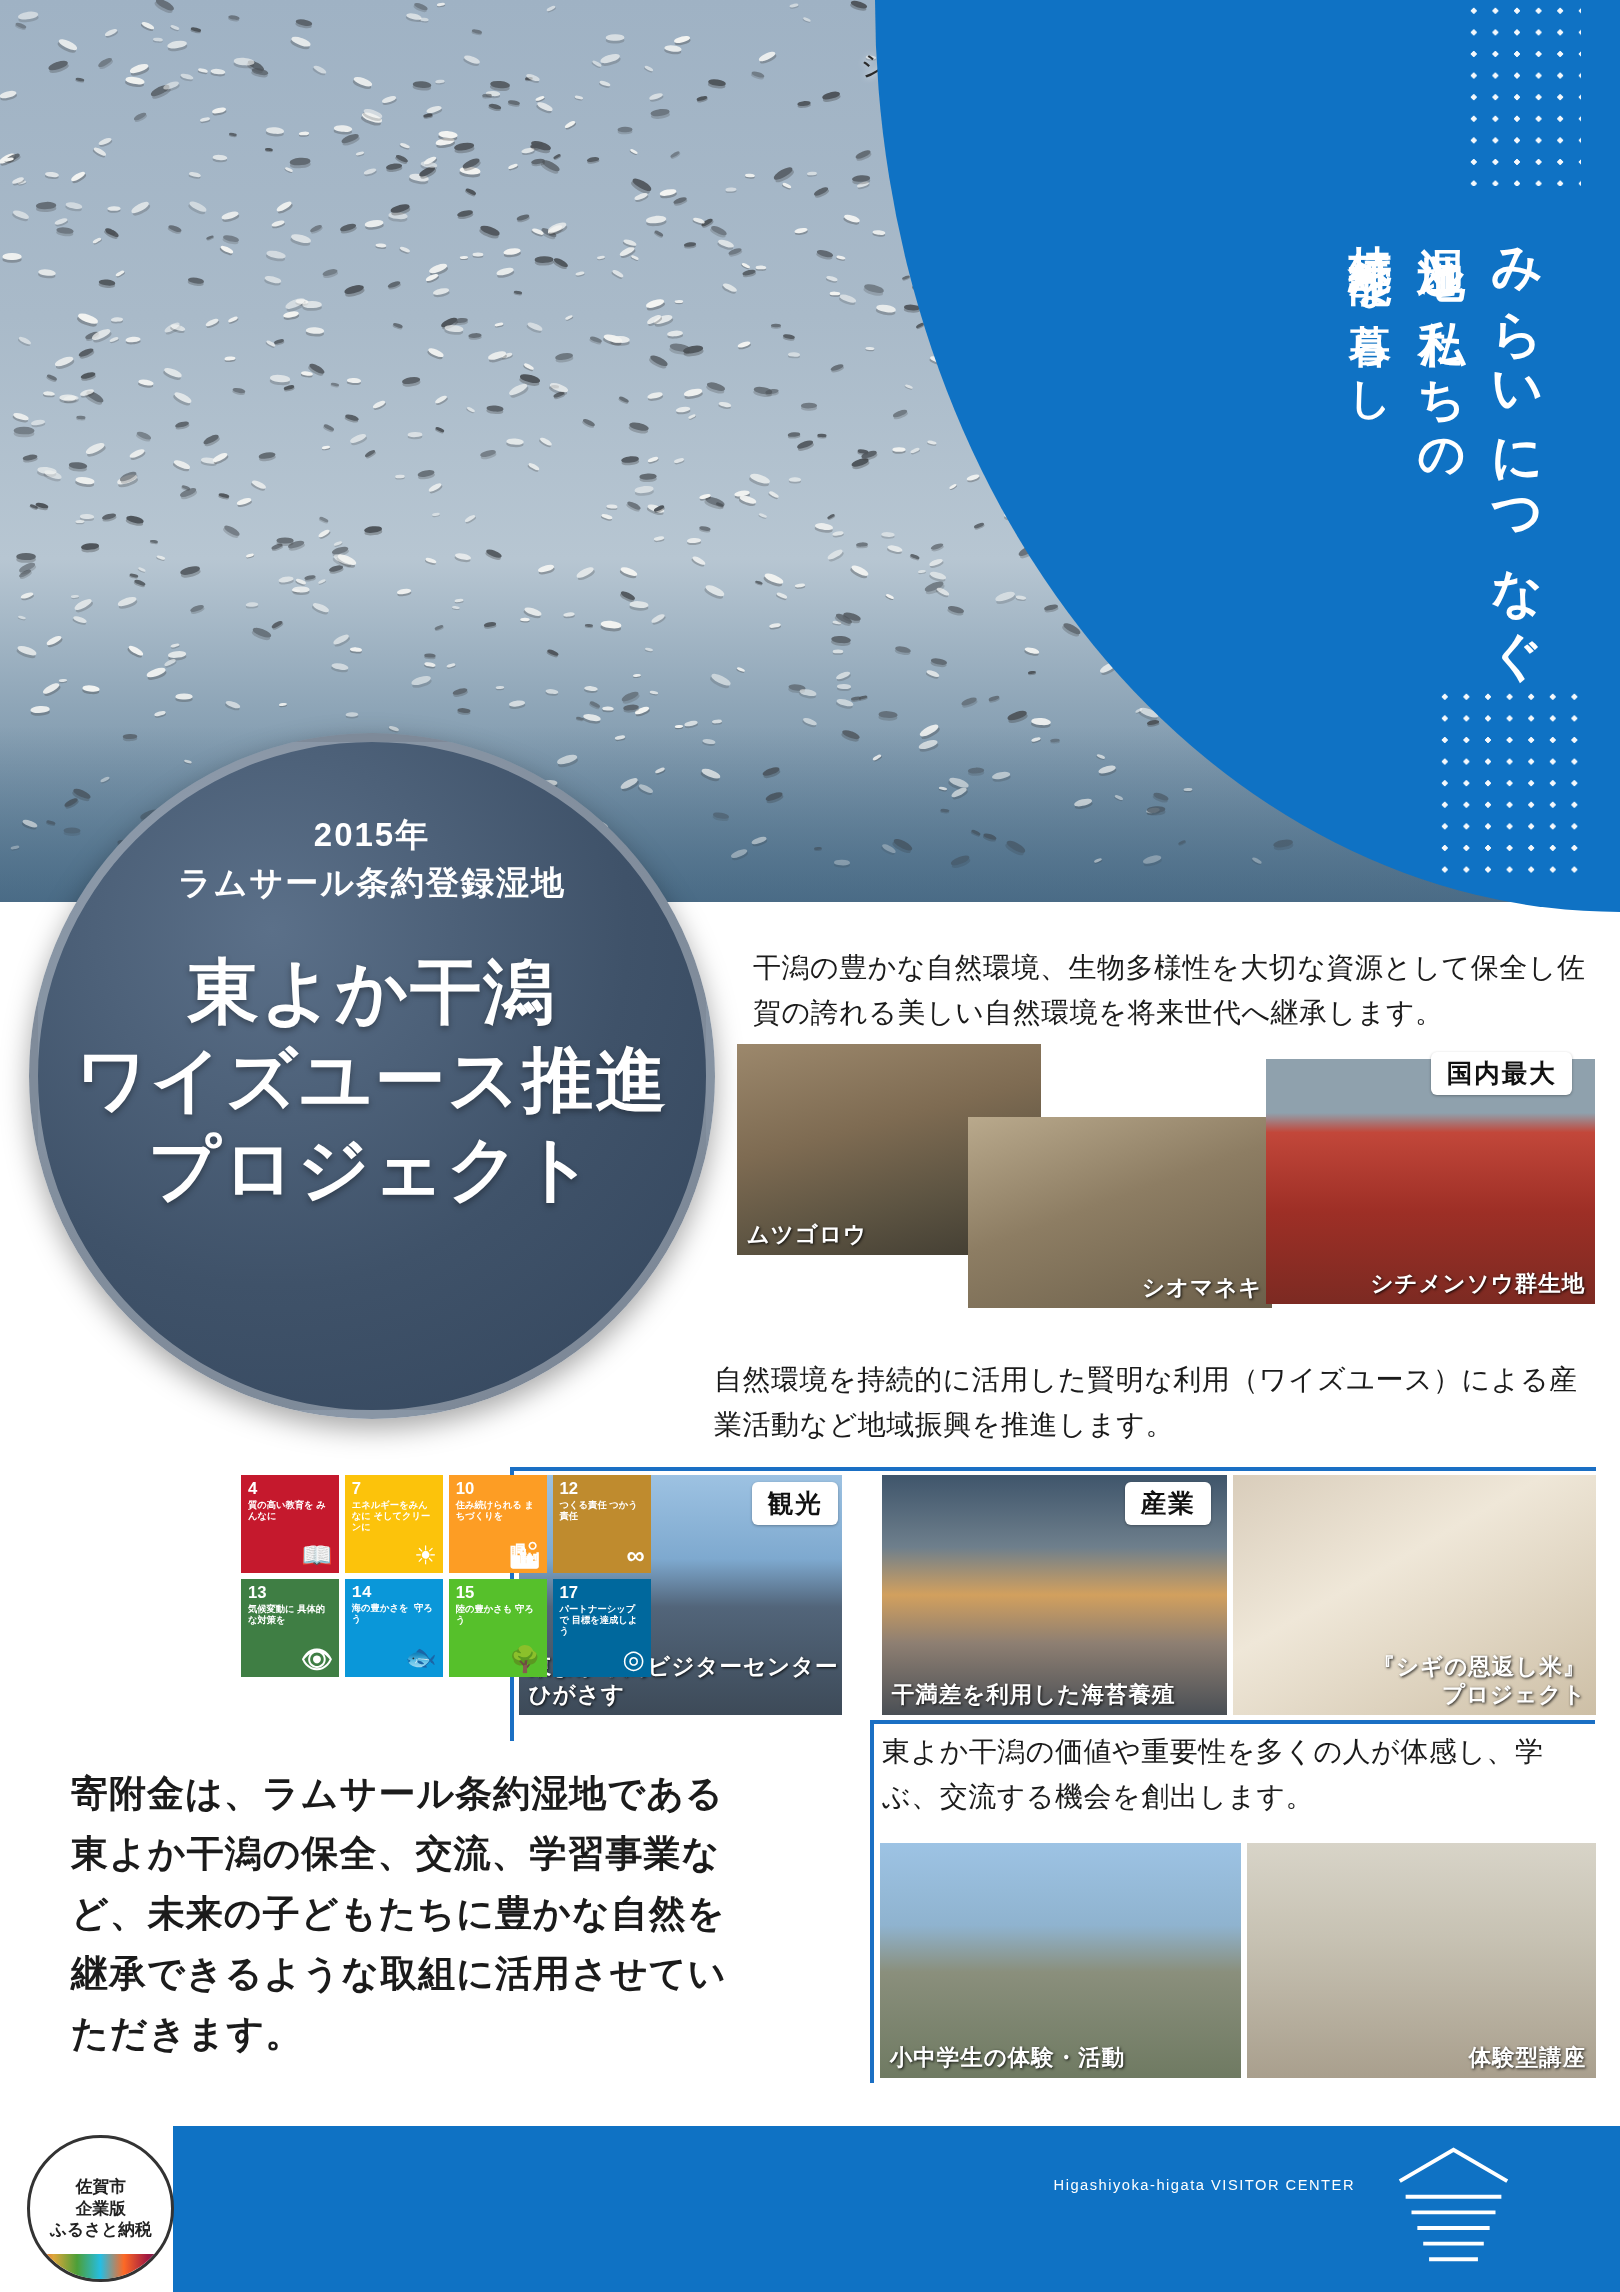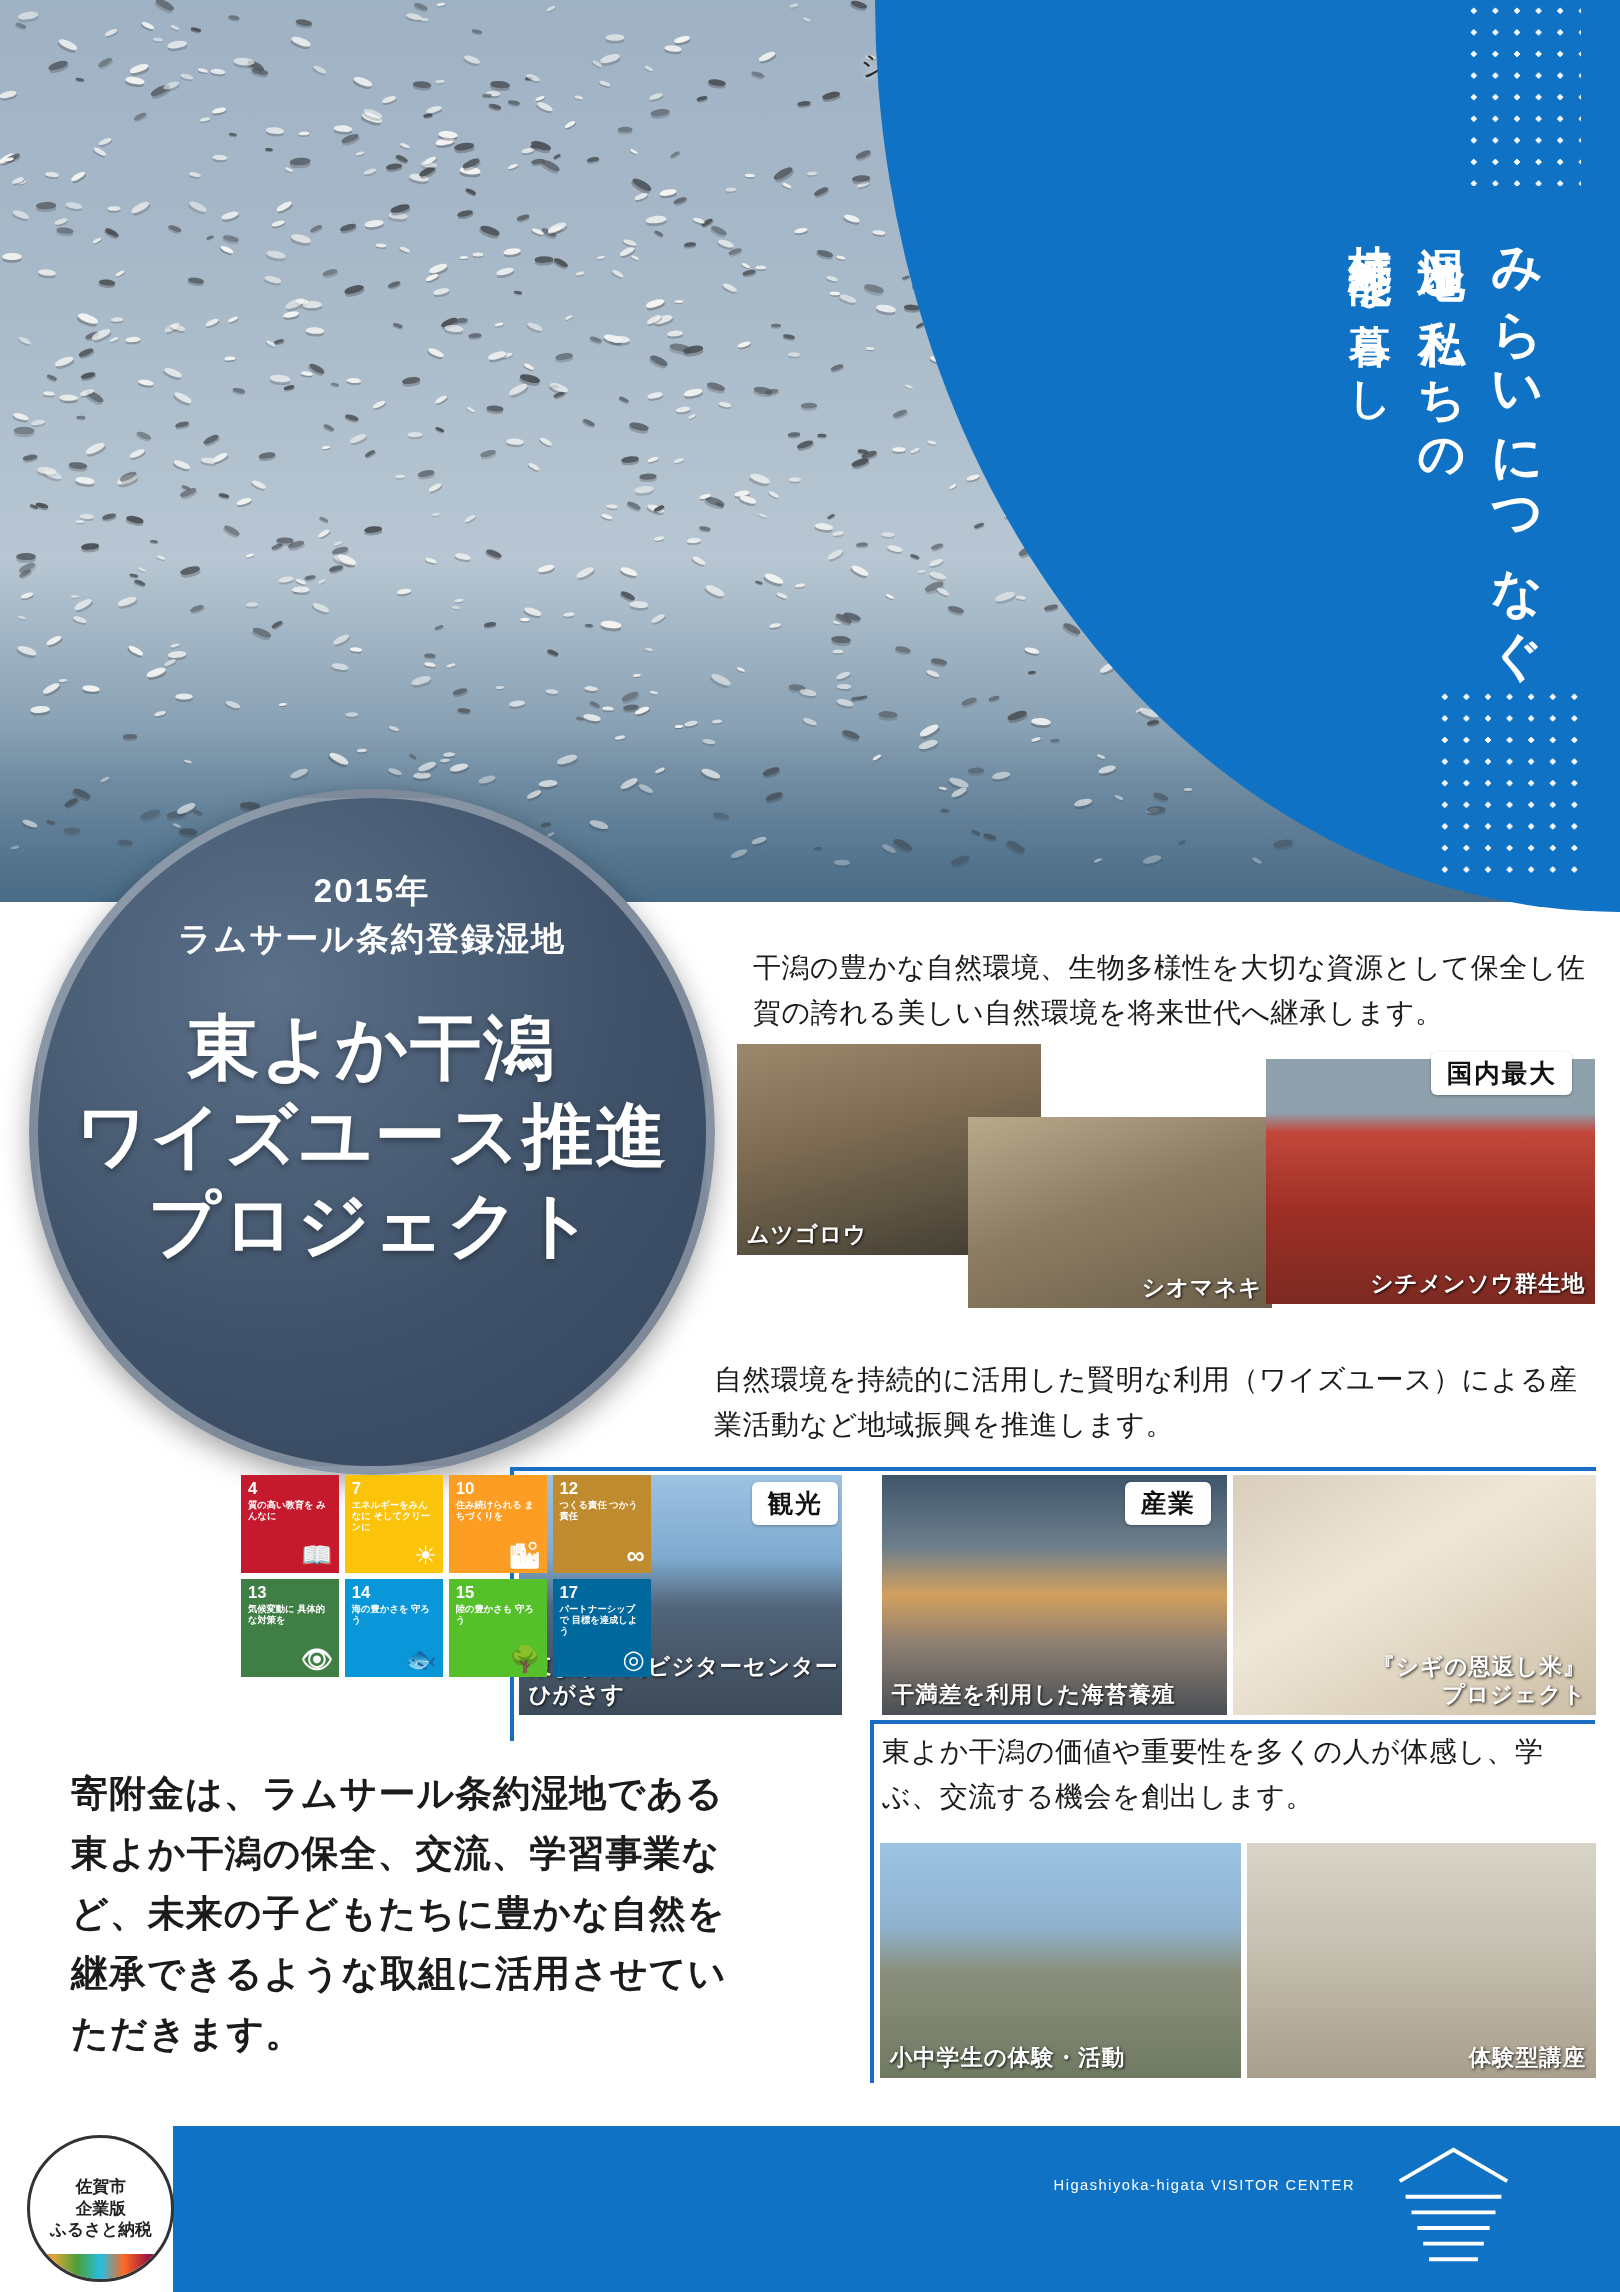--- a/index.html
+++ b/index.html
@@ -63,21 +63,21 @@
   .vtext {
     position:absolute; top:211px; writing-mode:vertical-rl; text-orientation:upright;
     color:#ffffff; font-weight:bold; letter-spacing:5.9px; line-height:1.25;
   }
   .vtext.l1 { right:71px; font-size:51px; }
   .vtext.l2 { right:149px; font-size:47px; }
   .vtext.l3 { right:223px; font-size:43px; }
 
   
   .round-badge {
-    position:absolute; left:29px; top:789px; width:686px; height:686px; border-radius:50%;
+    position:absolute; left:29px; top:733px; width:686px; height:686px; border-radius:50%;
     background:radial-gradient(circle at 35% 28%, #5b7089 0%, #3f5269 55%, #33455c 100%);
     border:9.8px solid rgba(255,255,255,.35);
     box-shadow:0 9.8px 27.4px rgba(0,0,0,.35);
     color:#fff; text-align:center; padding-top:69px;
   }
   .round-badge .sub { font-size:33px; line-height:1.45; font-weight:bold; letter-spacing:2px; }
   .round-badge .main {
     margin-top:41px; font-size:71px; font-weight:bold; line-height:1.25; letter-spacing:2px;
     text-shadow:0 2.9px 5.9px rgba(0,0,0,.35);
   }
@@ -1138,21 +1138,21 @@
         <div>つくる責任 つかう責任</div>
         <div class="gl">∞</div>
       </div>
     </div>
     <div class="sdgs-row">
       <div class="sdg" style="background: rgb(63, 126, 68);">
         <div class="num">13</div>
         <div>気候変動に 具体的な対策を</div>
         <div class="gl">👁</div>
       </div>
-      <div class="sdg" style="background: rgb(10, 151, 217);">
+      <div class="sdg" style="background: rgb(10, 151, 217); font-family: Liberation Mono, monospace;">
         <div class="num">14</div>
         <div>海の豊かさを 守ろう</div>
         <div class="gl">🐟</div>
       </div>
       <div class="sdg" style="background: rgb(86, 192, 43);">
         <div class="num">15</div>
         <div>陸の豊かさも 守ろう</div>
         <div class="gl">🌳</div>
       </div>
       <div class="sdg" style="background: rgb(0, 104, 157);">

